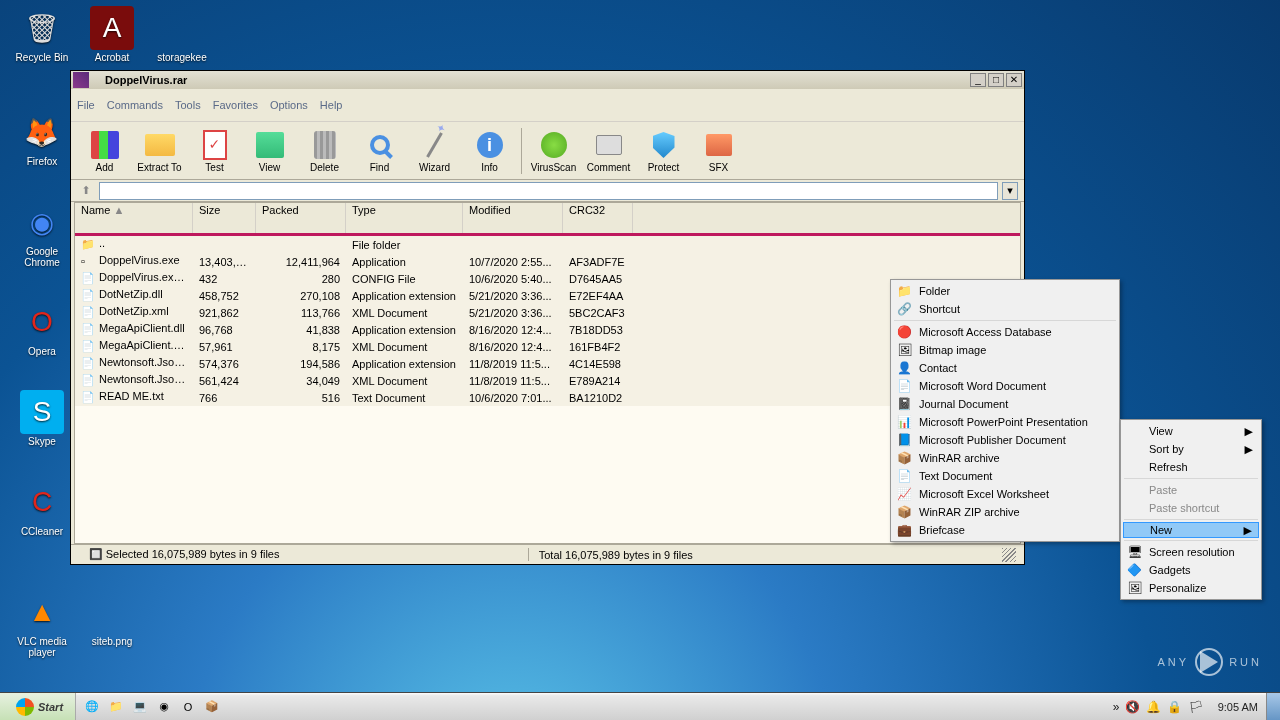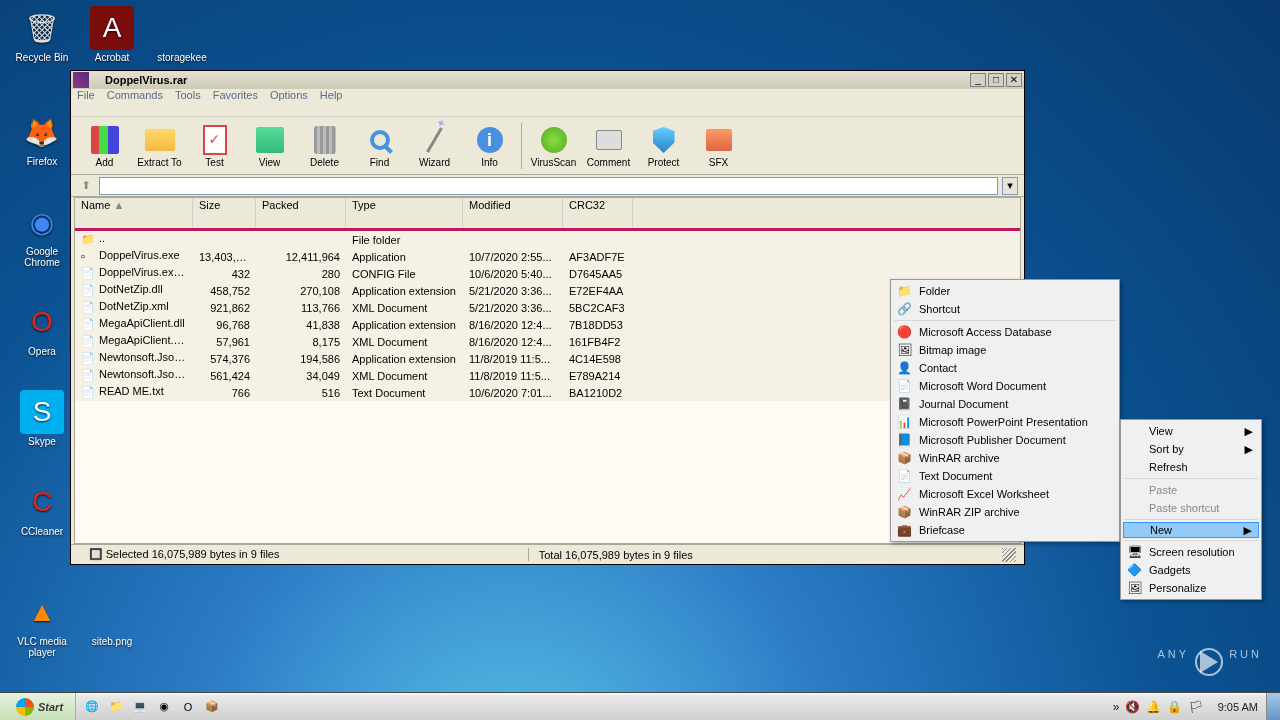--- a/index.html
+++ b/index.html
@@ -9,21 +9,21 @@
 .desktop-icon { position: absolute; width: 64px; text-align: center; color: #fff; text-shadow: 0 1px 2px rgba(0,0,0,0.8); cursor: pointer; }
 .desktop-icon .ico { width: 44px; height: 44px; margin: 0 auto 2px; display: flex; align-items: center; justify-content: center; font-size: 28px; }
 .desktop-icon .lbl { font-size: 10px; line-height: 1.1; }
 
 
 .winrar { position: absolute; left: 70px; top: 70px; width: 955px; height: 495px; background: #ece9d8; border: 1px solid #000; display: flex; flex-direction: column; }
 .titlebar { height: 18px; background: linear-gradient(to bottom, #e3e1d4, #cecab6); display: flex; align-items: center; padding: 0 2px; }
 .titlebar .ticon { width: 16px; height: 16px; background: linear-gradient(45deg,#8b3a8b,#5a2a7a); margin-right: 4px; }
 .titlebar .ttext { font-weight: bold; flex: 1; padding-left: 12px; }
 .titlebar .sysbtn { width: 16px; height: 14px; background: #d4d0c8; border: 1px solid #808080; margin-left: 2px; text-align: center; line-height: 11px; font-family: Arial; font-size: 10px; cursor: pointer; }
-.menubar { height: 28px; background: #ece9d8; display: flex; padding: 0 6px; gap: 12px; color: #5a6a88; border-bottom: 1px solid #d4d0c8; }
+.menubar { height: 20px; background: #ece9d8; display: flex; align-items: center; padding: 16px 6px; gap: 12px; color: #5a6a88; border-bottom: 1px solid #d4d0c8; }
 .menubar span { cursor: pointer; }
 .toolbar { height: 58px; background: #ece9d8; display: flex; align-items: center; padding: 2px 6px; border-bottom: 1px solid #aca899; }
 .tbtn { width: 55px; height: 54px; display: flex; flex-direction: column; align-items: center; justify-content: center; cursor: pointer; }
 .tbtn .tico { width: 32px; height: 34px; display: flex; align-items: center; justify-content: center; font-size: 24px; }
 .tbtn .tlbl { font-size: 10px; color: #000; }
 .tsep { width: 1px; height: 46px; background: #aca899; margin: 0 4px; }
 .pathbar { height: 22px; background: #ece9d8; display: flex; align-items: center; padding: 0 6px; gap: 4px; border-bottom: 1px solid #aca899; }
 .pathbar .up { width: 18px; height: 18px; color: #888; display: flex; align-items: center; justify-content: center; }
 .pathbar .pathbox { flex: 1; height: 18px; background: #fff; border: 1px solid #7f9db9; display: flex; align-items: center; padding: 0 4px; }
 .pathbar .dd { width: 16px; height: 18px; border: 1px solid #7f9db9; background: #e8e5d8; text-align: center; line-height: 14px; cursor: pointer; }
@@ -32,21 +32,21 @@
 .filelist { flex: 1; background: #fff; border: 1px solid #aca899; margin: 0 3px; display: flex; flex-direction: column; overflow: hidden; }
 .fhead { display: flex; background: #ece9d8; border-bottom: 3px solid #be185d; height: 33px; }
 .fhead .col { border-right: 1px solid #d4d0c8; padding: 1px 6px; text-align: left; cursor: pointer; position: relative; }
 .fbody { flex: 1; background: #fefbf2; }
 .frow { display: flex; height: 17px; align-items: center; background: #fefbf2; }
 .frow:nth-child(odd) { background: #f5f1e4; }
 .frow.sel { background: #f5f1e4; }
 .frow .cell { padding: 0 6px; overflow: hidden; white-space: nowrap; text-overflow: ellipsis; }
 .fico { width: 14px; height: 14px; display: inline-block; vertical-align: middle; margin-right: 4px; }
 .c-name { width: 118px; }
-.c-size { width: 63px; text-align: right; }
+.c-size { width: 63px; }
 .c-packed { width: 90px; text-align: right; }
 .c-type { width: 117px; }
 .c-mod { width: 100px; }
 .c-crc { width: 70px; }
 .statusbar { height: 20px; background: #ece9d8; display: flex; align-items: center; border-top: 1px solid #aca899; padding: 0 8px; font-size: 11px; }
 .statusbar .sbox { padding: 0 10px; }
 .statusbar .grip { margin-left: auto; width: 14px; height: 14px; background: repeating-linear-gradient(135deg,#888 0 1px,transparent 1px 3px); }
 
 
 .ctxmenu { position: absolute; background: #f0f0f0; border: 1px solid #979797; box-shadow: 2px 2px 4px rgba(0,0,0,0.3); padding: 2px; }
@@ -62,21 +62,21 @@
 .startbtn { height: 28px; padding: 0 12px 0 16px; display: flex; align-items: center; gap: 4px; background: linear-gradient(to bottom, #e7f1e0, #c5e0b4); border-right: 1px solid #aaa; cursor: pointer; }
 .startorb { width: 18px; height: 18px; border-radius: 50%; background: conic-gradient(#f25022 0 90deg, #7fba00 90deg 180deg, #ffb900 180deg 270deg, #00a4ef 270deg 360deg); }
 .startbtn span { font-weight: bold; font-style: italic; color: #3a3a3a; }
 .taskbar .ql { display: flex; gap: 4px; padding: 0 6px; align-items: center; }
 .taskbar .ql .qi { width: 20px; height: 20px; display: flex; align-items: center; justify-content: center; cursor: pointer; }
 .taskbar .tray { margin-left: auto; display: flex; align-items: center; gap: 8px; padding: 0 8px; color: #222; }
 .taskbar .tray .ti { cursor: pointer; font-size: 12px; }
 .taskbar .showdesk { width: 14px; height: 28px; background: linear-gradient(to bottom,#a8c8e8,#6394c4); border-left: 1px solid #888; cursor: pointer; }
 
 
-.watermark { position: absolute; right: 18px; bottom: 44px; color: rgba(255,255,255,0.65); font-size: 26px; font-weight: 300; letter-spacing: 3px; display: flex; gap: 6px; }
+.watermark { position: absolute; right: 18px; bottom: 44px; color: rgba(255,255,255,0.65); font-size: 26px; font-weight: 300; letter-spacing: 3px; display: flex; align-items: center; gap: 6px; }
 .watermark .tri { width: 0; height: 0; border-left: 18px solid rgba(255,255,255,0.65); border-top: 11px solid transparent; border-bottom: 11px solid transparent; }
 .watermark .circ { width: 28px; height: 28px; border: 2px solid rgba(255,255,255,0.65); border-radius: 50%; display: flex; align-items: center; justify-content: center; }
 
 
 .ico-books { background: linear-gradient(90deg,#d44 0 30%,#4d4 30% 60%,#44d 60% 100%); width:28px; height:28px; border-radius:2px; }
 .ico-folder-open { background: linear-gradient(#ffd966,#f4b942); width:30px; height:22px; border-radius:2px; position:relative; }
 .ico-clipboard { background:#fff; border:2px solid #d44; width:24px; height:30px; position:relative; }
 .ico-clipboard::after{content:"✓"; color:#d44; position:absolute; left:4px; top:4px; font-size:14px;}
 .ico-book-view { background: linear-gradient(#5d9,#3b7); width:28px; height:26px; border-radius:2px; }
 .ico-trash { background: repeating-linear-gradient(90deg,#999 0 3px,#bbb 3px 6px); width:22px; height:28px; border-radius:3px; }

